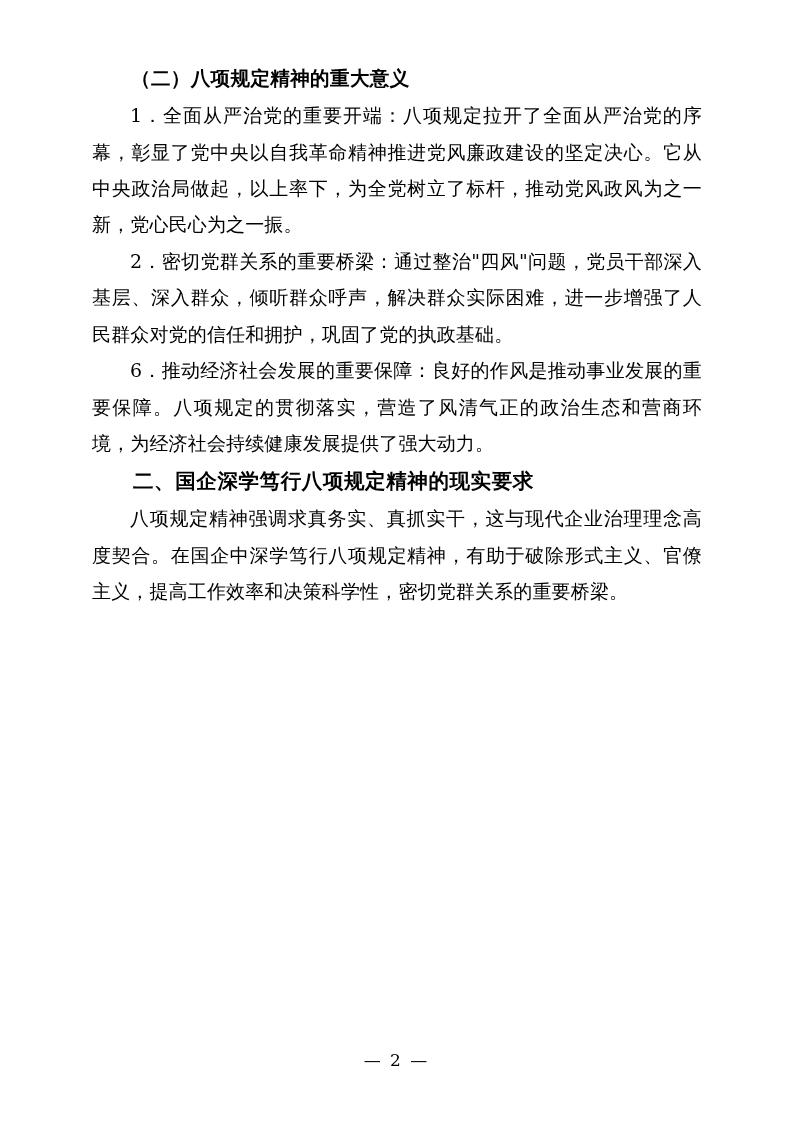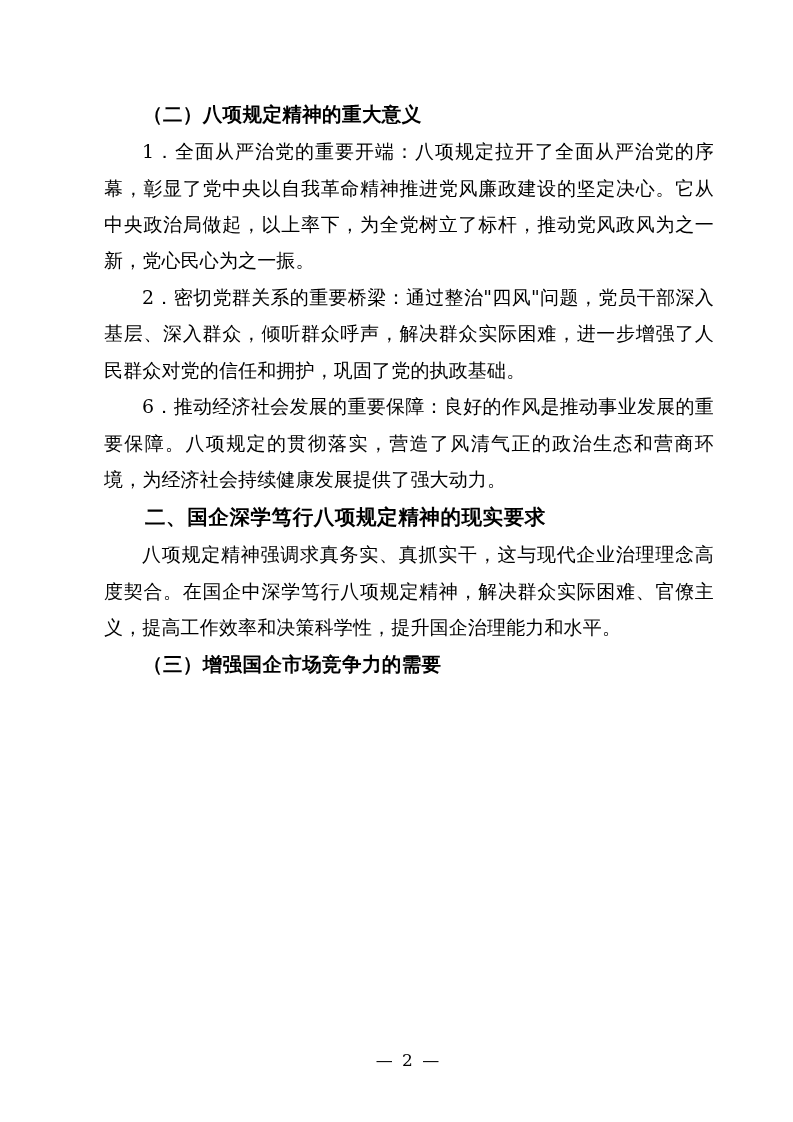--- a/index.html
+++ b/index.html
@@ -10,26 +10,26 @@
   body {
     width: 793px;
     height: 1122px;
     font-family: "DejaVu Serif", "Liberation Serif", serif;
     color: #000000;
     position: relative;
     overflow: hidden;
   }
   .page {
     position: absolute;
-    left: 12px;
+    left: 0;
     top: 0;
     width: 633px;
     height: 1122px;
     box-sizing: border-box;
-    padding: 96px 92px 0 92px;
+    padding: 60px 92px 0 92px;
   }
   .doc-body {
     width: 610px;
   }
   p {
     margin: 0;
     padding: 0;
   }
   .h2 {
     font-size: 20.5px;
@@ -78,19 +78,18 @@
 
     <p class="para">2．密切党群关系的重要桥梁：通过整治"四风"问题，党员干部深入基层、深入群众，倾听群众呼声，解决群众实际困难，进一步增强了人民群众对党的信任和拥护，巩固了党的执政基础。</p>
 
     <p class="para">6．推动经济社会发展的重要保障：良好的作风是推动事业发展的重要保障。八项规定的贯彻落实，营造了风清气正的政治生态和营商环境，为经济社会持续健康发展提供了强大动力。</p>
 
     <p class="h2">二、国企深学笃行八项规定精神的现实要求</p>
 
 
 
 
-    <p class="para">八项规定精神强调求真务实、真抓实干，这与现代企业治理理念高度契合。在国企中深学笃行八项规定精神，解决群众实际困难、官僚主义，提高工作效率和决策科学性，提升国企治理能力和水平。</p>
+    <p class="para">八项规定精神强调求真务实、真抓实干，这与现代企业治理理念高度契合。在国企中深学笃行八项规定精神，有助于破除形式主义、官僚主义，提高工作效率和决策科学性，密切党群关系的重要桥梁。</p>
 
-    <p class="h3">（三）增强国企市场竞争力的需要</p>
 
   </div>
   <div class="footer">— 2 —</div>
 </div>
 
 </body></html>

